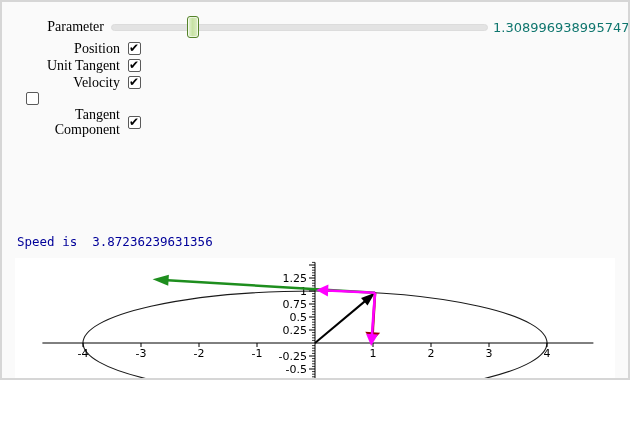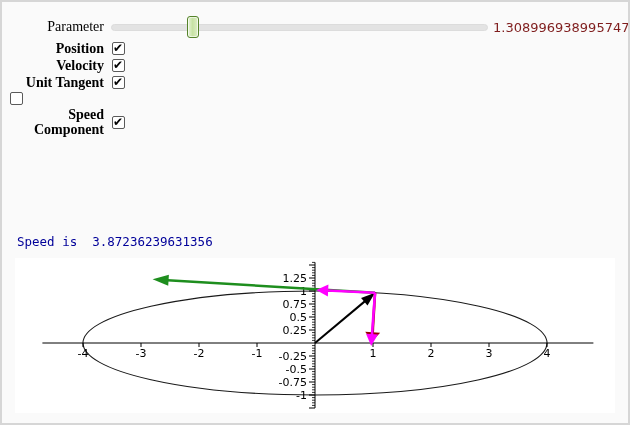--- a/index.html
+++ b/index.html
@@ -1,33 +1,33 @@
 <!DOCTYPE html>
 <html><head>
 <meta charset="utf-8">
 <style>
   html,body{margin:0;padding:0;background:#fff;}
   .page{
-    position:relative;width:630px;height:425px;box-sizing:border-box;
+    position:relative;width:630px;height:380px;box-sizing:border-box;
     background:#fafafa;border:2px solid #d6d6d6;overflow:hidden;
     font-family:"Liberation Serif",serif;
   }
   
   .param-row{position:absolute;top:13px;left:0;width:626px;height:24px;display:flex;align-items:center;}
   .ctl-label{width:102px;text-align:right;font-size:14px;color:#000;flex:none;}
   .slider{position:relative;width:377px;height:22px;margin-left:7px;flex:none;}
   .slider-track{position:absolute;left:0;right:0;top:8px;height:7px;background:#e3e3e3;
     border:1px solid #dcdcdc;border-radius:4px;box-sizing:border-box;}
   .slider-thumb{position:absolute;top:0;width:12px;height:22px;box-sizing:border-box;
     border:1px solid #55832a;border-radius:3px;
     background:linear-gradient(to right,#e7f4d8,#c7e2a4 45%,#ddeec6);
     box-shadow:inset 0 0 0 1px rgba(255,255,255,.6);}
-  .slider-value{margin-left:5px;font-family:"DejaVu Sans",sans-serif;font-size:13px;color:#7f1d1d;white-space:nowrap;}
+  .slider-value{margin-left:5px;font-family:"DejaVu Sans",sans-serif;font-size:13px;color:#0f766e;white-space:nowrap;}
   
-  .checkbox-col{position:absolute;top:39px;left:0;font-weight:bold;}
+  .checkbox-col{position:absolute;top:39px;left:16px;}
   .cb-row{display:flex;align-items:center;margin-bottom:2px;}
   .cb-label{width:102px;text-align:right;font-size:14px;line-height:15px;color:#000;flex:none;}
   .cb-box{width:13px;height:13px;box-sizing:border-box;border:1px solid #5a5a5a;border-radius:2px;
     background:#fff;margin-left:8px;flex:none;position:relative;}
   .cb-box.checked::after{content:"\2714";position:absolute;left:0;top:-2px;
     font-family:"DejaVu Sans",sans-serif;font-size:12px;font-weight:bold;color:#000;}
   
   .output{position:absolute;left:15px;top:201px;font-family:"DejaVu Sans Mono",monospace;
     font-size:12.5px;line-height:15.5px;white-space:pre;}
   
@@ -48,32 +48,32 @@
     </div>
     <div class="slider-value">1.308996938995747</div>
   </div>
 
   <div class="checkbox-col">
     <div class="cb-row">
       <div class="cb-label">Position</div>
       <div class="cb-box checked"></div>
     </div>
     <div class="cb-row">
-      <div class="cb-label">Velocity</div>
+      <div class="cb-label">Unit Tangent</div>
       <div class="cb-box checked"></div>
     </div>
     <div class="cb-row">
-      <div class="cb-label">Unit Tangent</div>
+      <div class="cb-label">Velocity</div>
       <div class="cb-box checked"></div>
     </div>
     <div class="cb-row">
       <div class="cb-box"></div>
     </div>
     <div class="cb-row">
-      <div class="cb-label">Speed Component</div>
+      <div class="cb-label">Tangent Component</div>
       <div class="cb-box checked"></div>
     </div>
   </div>
 
   <div class="output" style="color: rgb(0, 0, 153);">
     <div>Speed is  3.87236239631356</div>
     <div>Curvature is  0.0688861652157282</div>
   </div>
 
   <div class="plot">

